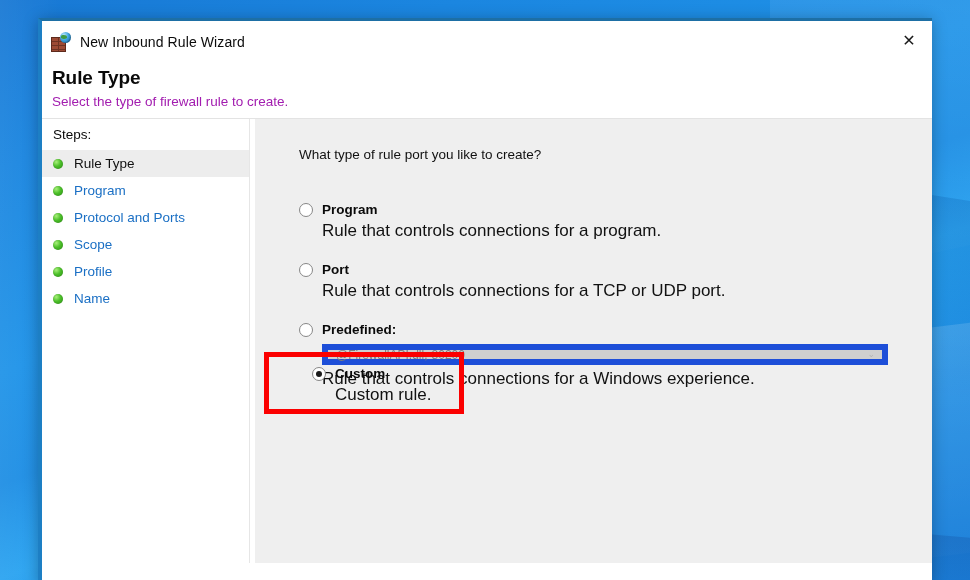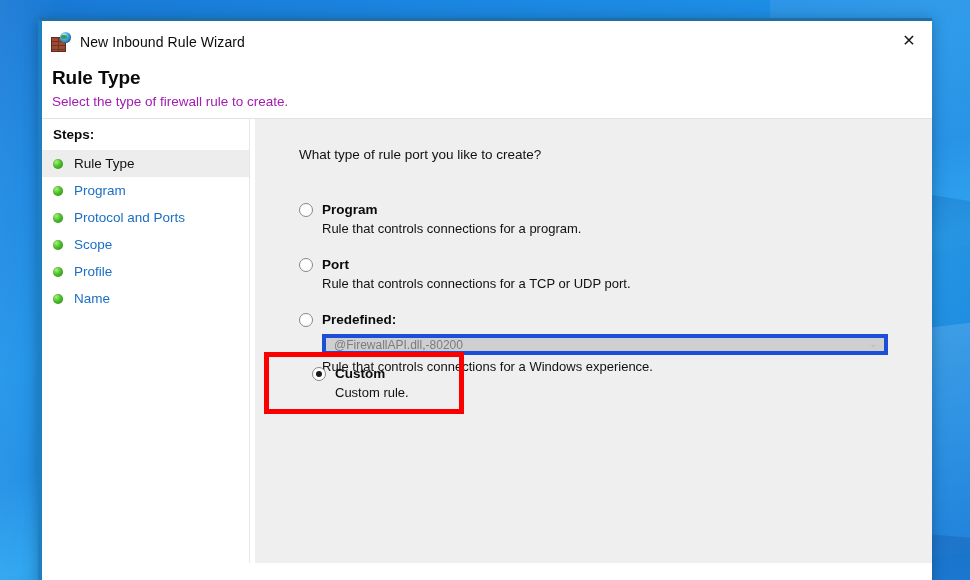--- a/index.html
+++ b/index.html
@@ -146,21 +146,21 @@
   
   .steps {
     width: 207px;
     flex: none;
     background: #ffffff;
     border-right: 1px solid #e6e6e6;
     padding-top: 0;
   }
   .steps-title {
     font-size: 13.5px;
-    font-weight: bold;
+    font-weight: normal;
     color: #0a0a0a;
     padding: 8px 0 8px 11px;
   }
   .step {
     display: flex;
     align-items: center;
     height: 27px;
     padding-left: 11px;
     font-size: 13.5px;
     color: #1a6fc4;
@@ -230,34 +230,34 @@
     height: 6px;
     border-radius: 50%;
     background: #1a1a1a;
   }
   .option-label {
     font-size: 13.5px;
     font-weight: bold;
     color: #0a0a0a;
   }
   .option-desc {
-    font-size: 13px;
+    font-size: 17px;
     color: #111;
     margin-left: 23px;
     margin-top: 4px;
   }
 
   
   .predef-select {
     margin-left: 23px;
     margin-top: 7px;
     width: 566px;
     height: 21px;
     background: #cfcfcf;
-    border: 4px solid #1d4ed8;
+    border: 6px solid #1d4ed8;
     box-sizing: border-box;
     display: flex;
     align-items: center;
     justify-content: space-between;
     padding: 0 7px 0 8px;
     font-size: 12px;
     color: #7c7c7c;
     cursor: default;
   }
   .predef-chevron {

